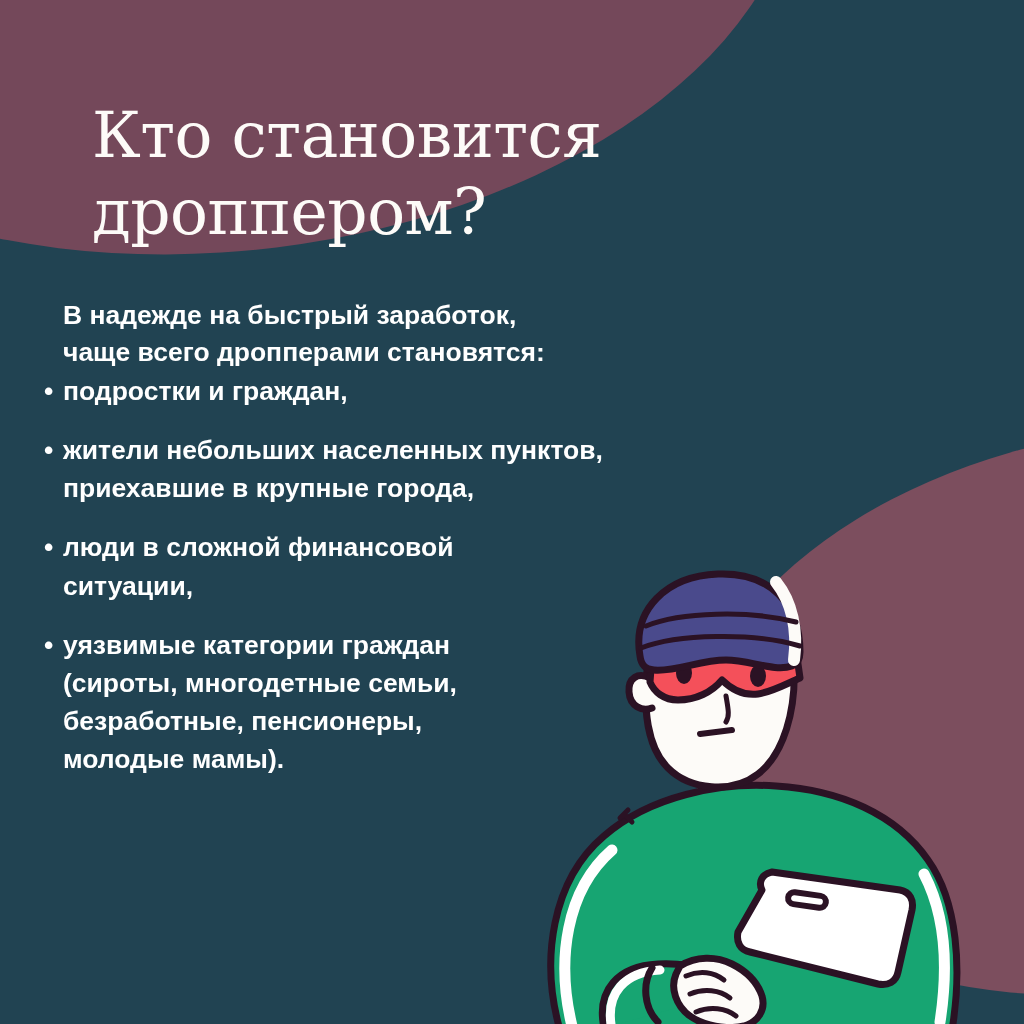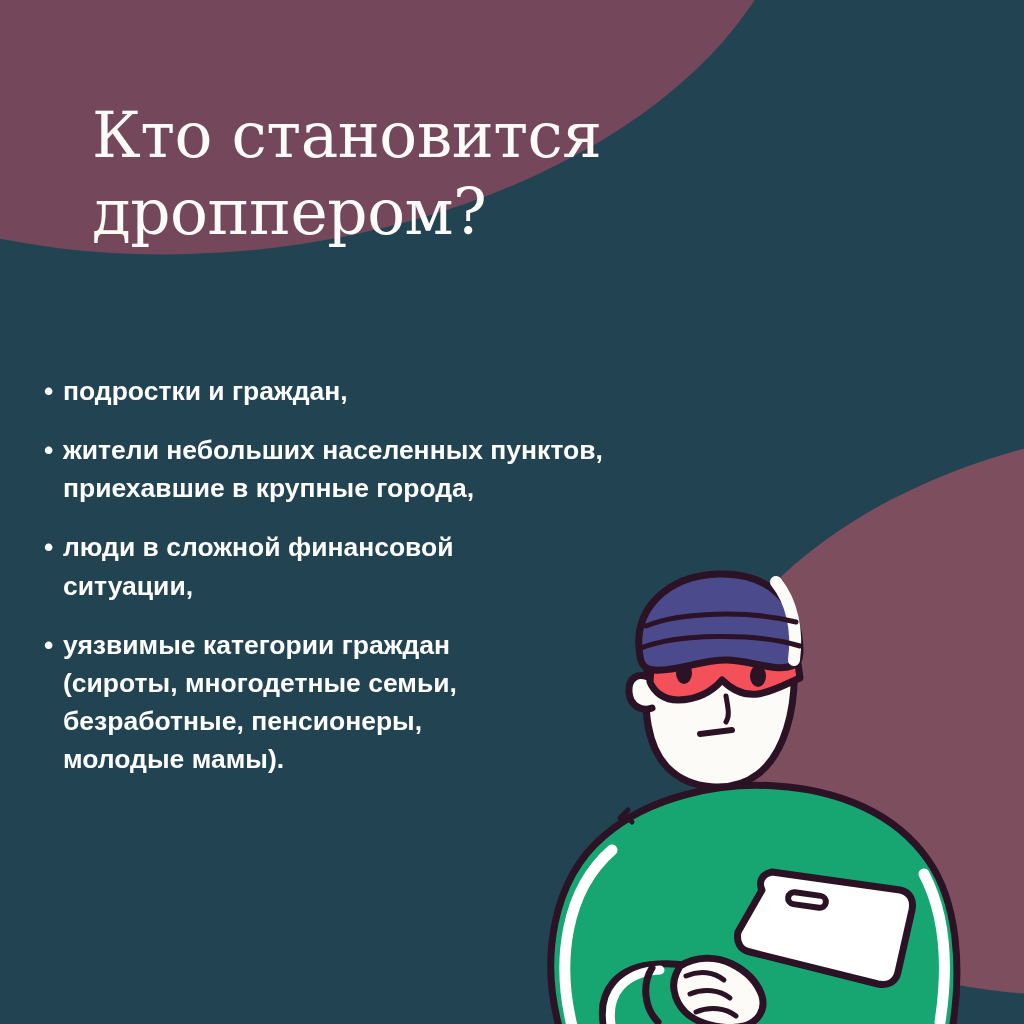--- a/index.html
+++ b/index.html
@@ -180,20 +180,22 @@
         <path d="M152 408 C142 424 144 448 158 462" fill="none" stroke="#2b1224" stroke-width="7"></path>
       </g>
     </svg>
   </div>
 
   <div id="content">
 
     <h1 id="title">Кто становится
 дроппером?</h1>
 
+    <p id="intro">В надежде на быстрый заработок,
+чаще всего дропперами становятся:</p>
 
     <ul id="bullets">
       <li class="bullet">
         <span class="bullet-dot">•</span>
         <span class="bullet-text">подростки и граждан,</span>
       </li>
       <li class="bullet">
         <span class="bullet-dot">•</span>
         <span class="bullet-text">жители небольших населенных пунктов,
 приехавшие в крупные города,</span>

